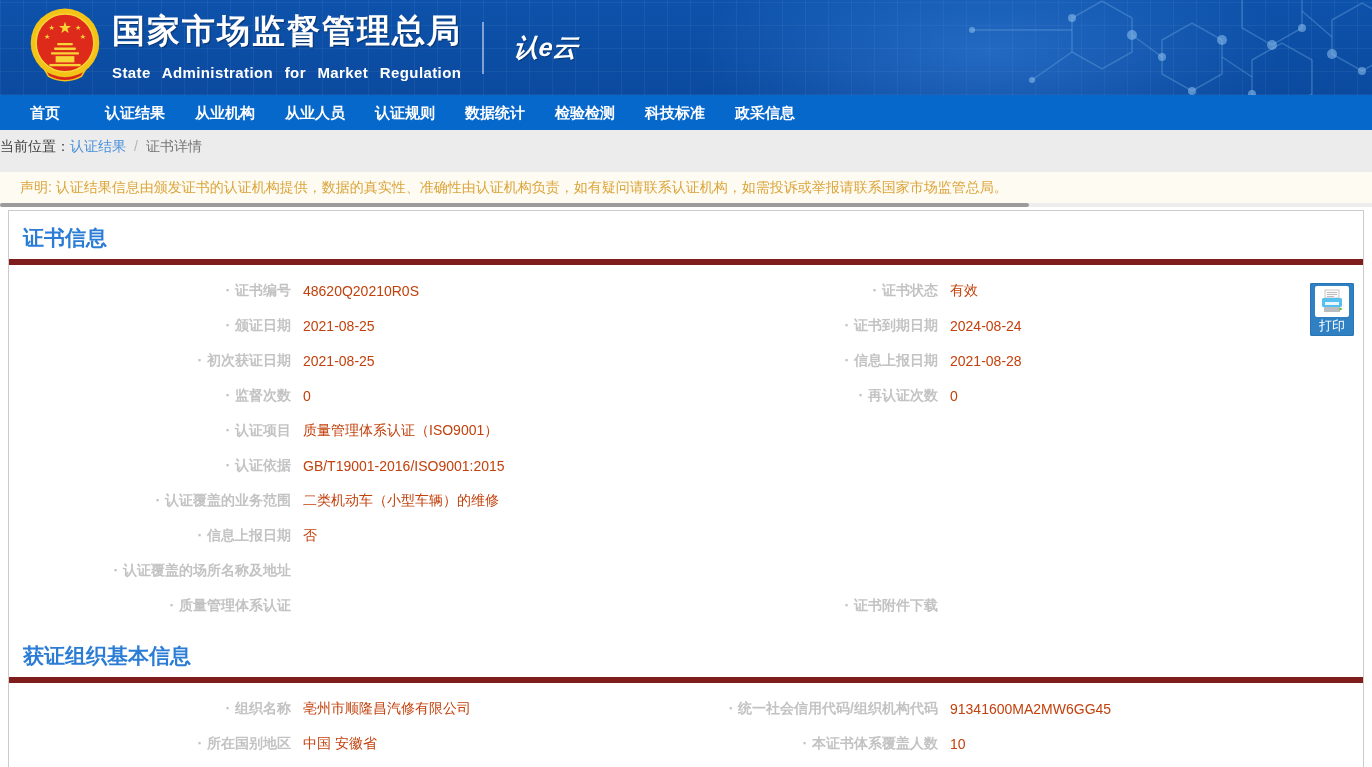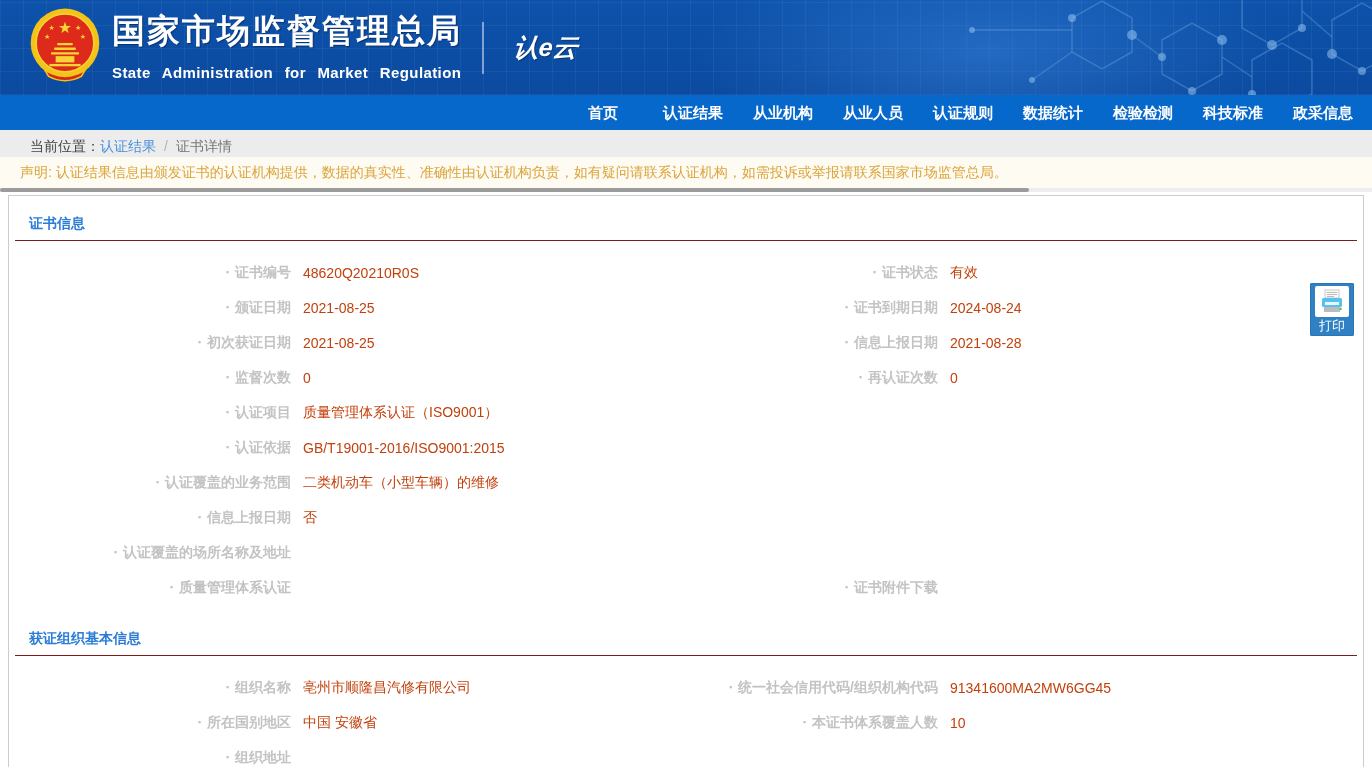--- a/index.html
+++ b/index.html
@@ -21,35 +21,35 @@
   .hexwrap{position:absolute;right:0;top:0;height:95px;width:460px;pointer-events:none;}
   .emblem{margin:0 8px 0 26px;flex:0 0 auto;}
   .org-names{color:#fff;line-height:1.1;}
   .org-cn{font-size:33px;font-weight:bold;letter-spacing:2px;text-shadow:1px 1px 1px rgba(0,0,0,.35);}
   .org-en{font-size:15px;font-weight:bold;word-spacing:7px;margin-top:16px;letter-spacing:.4px;}
   .hdr-divider{width:2px;height:52px;background:rgba(220,230,245,.55);margin:0 16px 0 20px;}
   .platform-title{color:#fff;font-size:29px;letter-spacing:1px;text-shadow:1px 1px 1px rgba(0,0,0,.3);white-space:nowrap;}
   .logo-ryun{color:#fff;font-size:25px;font-weight:bold;font-style:italic;margin-left:14px;transform:skewX(-6deg);white-space:nowrap;text-shadow:1px 1px 1px rgba(0,0,0,.3);}
   
   .main-nav{height:35px;background:#0768cc;}
-  .main-nav ul{list-style:none;margin:0;padding:0 4px 0 0;display:flex;justify-content:flex-end;height:35px;}
+  .main-nav ul{list-style:none;margin:0;padding:0 4px 0 0;display:flex;height:35px;}
   .main-nav li{width:90px;text-align:center;line-height:35px;color:#fff;font-size:15px;font-weight:bold;cursor:pointer;white-space:nowrap;}
   
-  .breadcrumb{height:27px;line-height:33px;background:#ececec;padding-left:30px;font-size:14px;color:#444;}
+  .breadcrumb{height:42px;line-height:33px;background:#ececec;font-size:14px;color:#444;}
   .breadcrumb a{color:#4a90d9;text-decoration:none;cursor:pointer;}
   .breadcrumb .sep{color:#b5b5b5;margin:0 8px;}
   .breadcrumb .current{color:#777;}
   
   .notice{height:31px;line-height:31px;background:#fdfbf2;padding-left:20px;font-size:14px;color:#dca43a;white-space:nowrap;overflow:hidden;}
   .hscroll-track{height:4px;background:#ededed;}
   .hscroll-thumb{height:4px;width:75%;background:#9b9b9b;border-radius:2px;}
   
   .main{position:relative;padding:3px 8px 0;}
   .panel{background:#fff;border:1px solid #ccc;min-height:620px;}
-  .sec-title{margin:6px;color:#2a7cd5;font-size:14px;font-weight:bold;padding:13px 14px 7px;border-bottom:1px solid #7f1d1d;}
+  .sec-title{margin:0;color:#2a7cd5;font-size:21px;font-weight:bold;padding:13px 14px 7px;border-bottom:6px solid #7f1d1d;}
   .sec-rows{padding:8px 0 6px;}
   .frow{display:flex;height:35px;}
   .fcell{display:flex;align-items:center;width:50%;min-width:0;}
   .fcell.left  .flabel{flex:0 0 282px;}
   .fcell.right .flabel{flex:0 0 252px;}
   .flabel{display:flex;justify-content:flex-end;align-items:center;color:#c3c3c3;font-weight:bold;font-size:14px;gap:6px;white-space:nowrap;}
   .bullet{font-size:9px;line-height:1;}
   .fvalue{margin-left:12px;color:#c2410c;font-size:14px;white-space:nowrap;}
   
   .print-btn{

